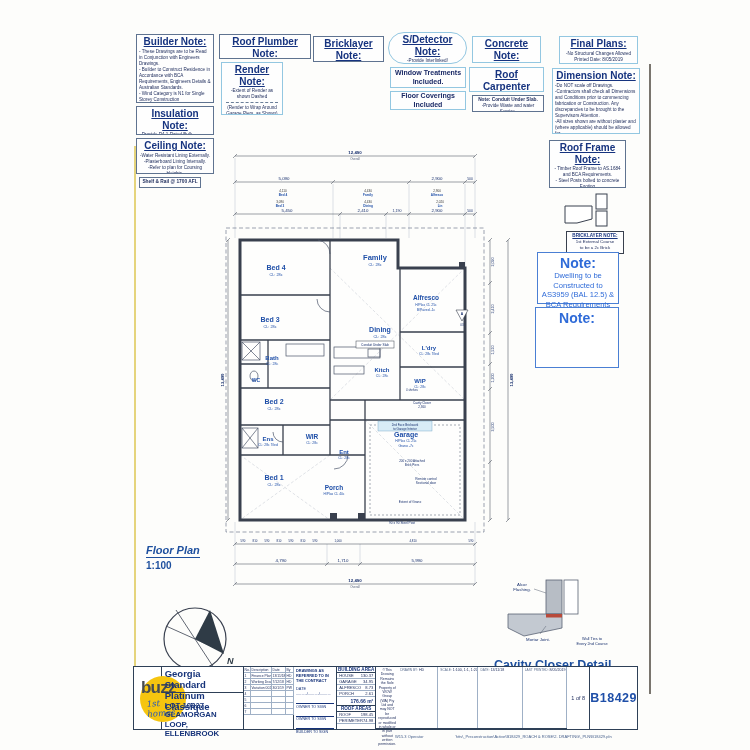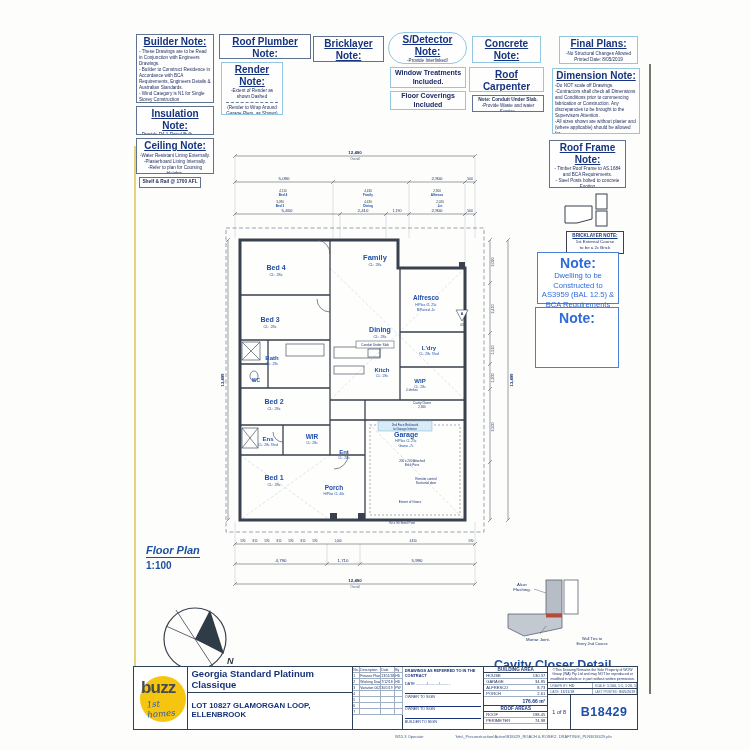--- a/index.html
+++ b/index.html
@@ -21,21 +21,21 @@
   .cavity .t{font-size:12.5px;font-weight:bold;color:#1d4f9e;}
   .cavity .s{font-size:10px;font-weight:bold;color:#1d4f9e;margin-top:1px;}
   
   .tb{position:absolute;left:133px;top:666px;width:505px;height:64px;border:1.2px solid #2e4057;display:flex;box-sizing:border-box;background:#fff;}
   .tb .cell{box-sizing:border-box;border-right:1px solid #2e4057;position:relative;}
   .c-logo{width:57px;}
   .c-main{width:172px;display:flex;flex-direction:column;align-items:center;}
   .c-rev{width:50px;}
   .c-con{width:85px;padding:1px 2px;}
   .c-area{width:67px;}
-  .c-meta{flex:1;border-right:none !important;display:flex;flex-direction:column;}
+  .c-meta{flex:1;border-right:none !important;display:flex;flex-direction:row;}
   .jobtitle{font-size:9.5px;font-weight:bold;color:#16337a;border-bottom:1px solid #2e4057;padding:2px 3px;height:26px;box-sizing:border-box;line-height:1.15;}
   .addr{font-size:7.8px;font-weight:bold;color:#16337a;padding:8px 3px 0 3px;line-height:1.2;}
   .revgrid{display:grid;grid-template-columns:7px 21px 14px 8px;font-size:3.4px;color:#22305f;}
   .revgrid div{border-bottom:0.4px solid #9fb0c6;border-right:0.4px solid #9fb0c6;padding:0.5px;overflow:hidden;white-space:nowrap;}
   .con-l1{font-size:3.9px;font-weight:bold;color:#16337a;}
   .con-date{font-size:3.9px;color:#16337a;margin-top:3px;}
   .sign{font-size:3.7px;color:#16337a;border-top:0.6px solid #16337a;margin-top:7px;padding-top:0.5px;}
   .areatitle{font-size:4.6px;font-weight:bold;color:#16337a;text-align:center;border-bottom:0.5px solid #2e4057;}
   .arearow{display:flex;justify-content:space-between;font-size:4.1px;color:#22305f;border-bottom:0.4px solid #9fb0c6;padding:0 2px;}
   .areatotal{text-align:right;font-size:5px;font-weight:bold;color:#16337a;padding:1px 2px;border-bottom:0.5px solid #2e4057;}

